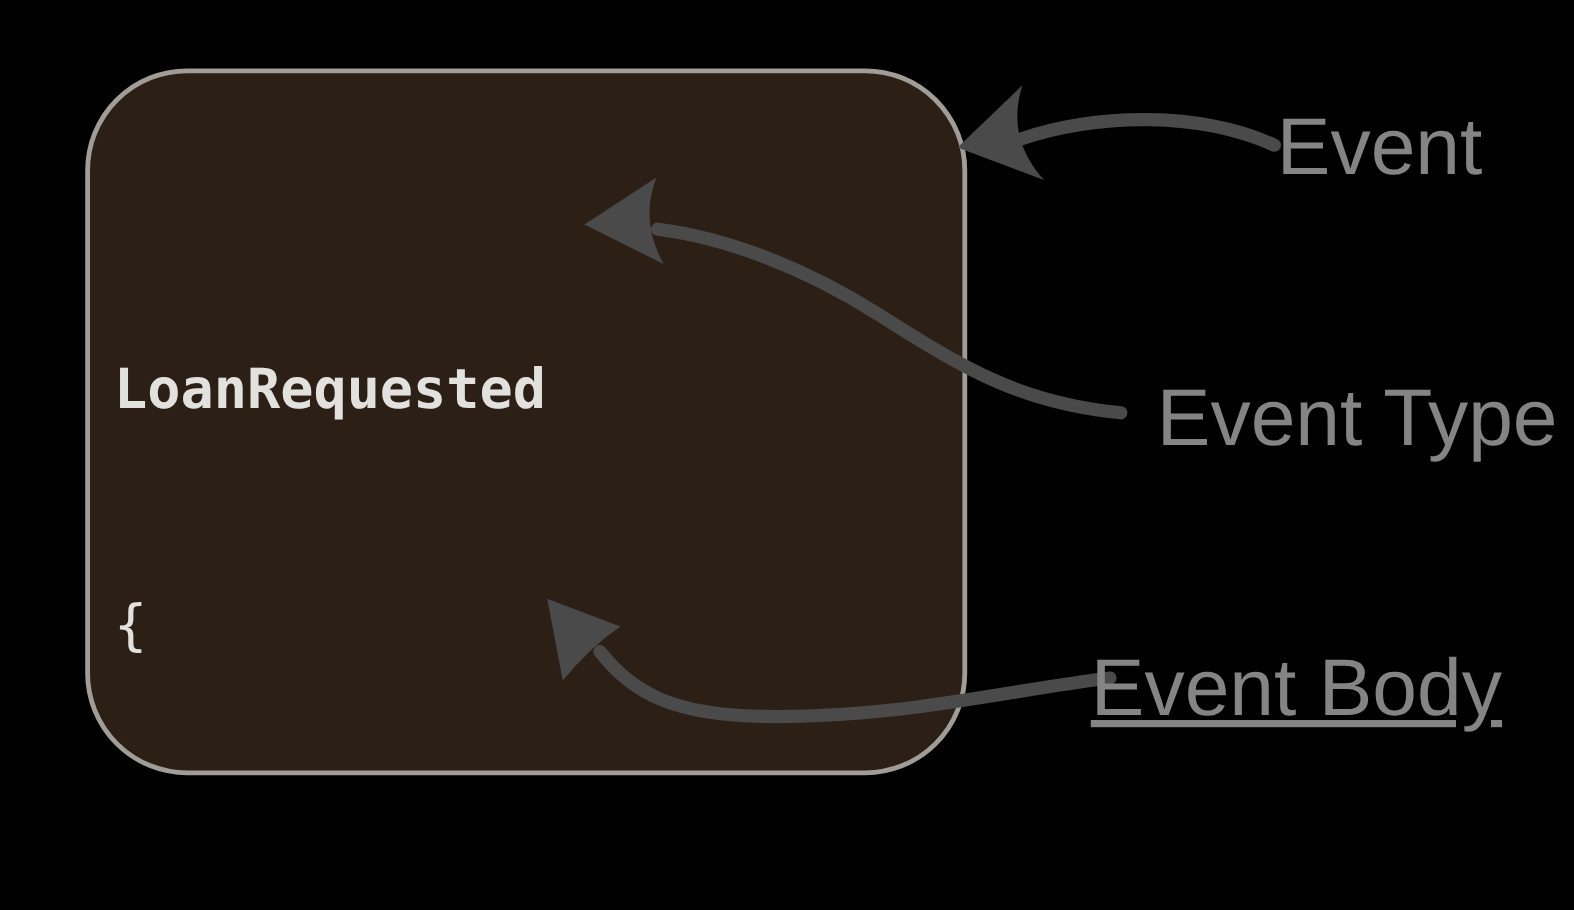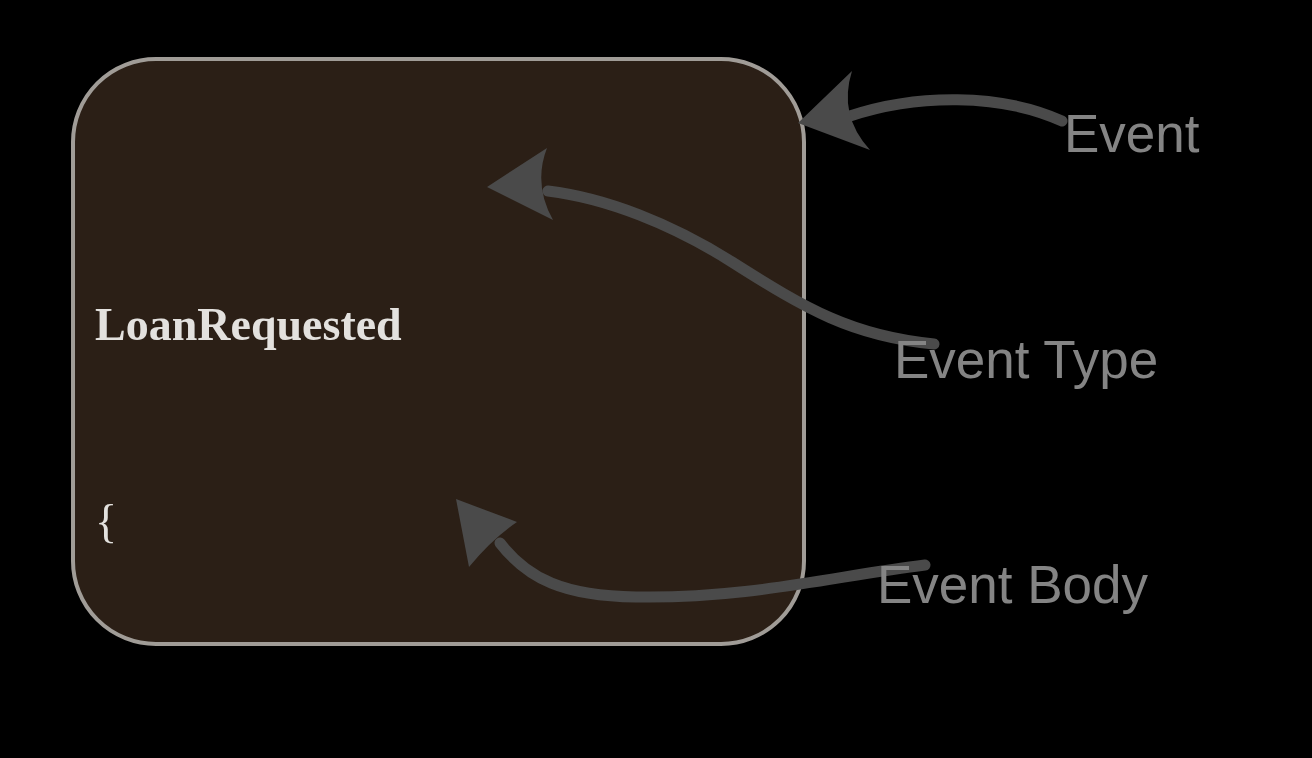--- a/index.html
+++ b/index.html
@@ -29,33 +29,32 @@
   }
   .code-block{
     position:absolute;
     left:95px;top:161px;
     font-family:"DejaVu Sans Mono","Liberation Mono",monospace;
     font-size:46px;
     line-height:65.5px;
     color:var(--c-code_text);
     white-space:pre;
   }
-  .code-line{height:65.5px;font-family:Liberation Serif, serif;}
+  .code-line{height:65.5px;}
   .code-line.title{font-weight:700;}
   .annotation-label{
     position:absolute;
-    font-size:53px;
+    font-size:67px;
     line-height:1;
     color:var(--c-label_text);
     white-space:nowrap;
-    margin-top:18px;
   }
   .label-event{left:1064px;top:89px;}
-  .label-event-type{left:894px;top:315px;}
-  .label-event-body{left:877px;top:540px;}
+  .label-event-type{left:964px;top:315px;}
+  .label-event-body{left:909px;top:540px;text-decoration:underline;}
   svg.arrows{
     position:absolute;left:0;top:0;
     pointer-events:none;
   }
   .arrow-line{
     fill:none;
     stroke:var(--c-arrow);
     stroke-width:11;
     stroke-linecap:round;
   }

